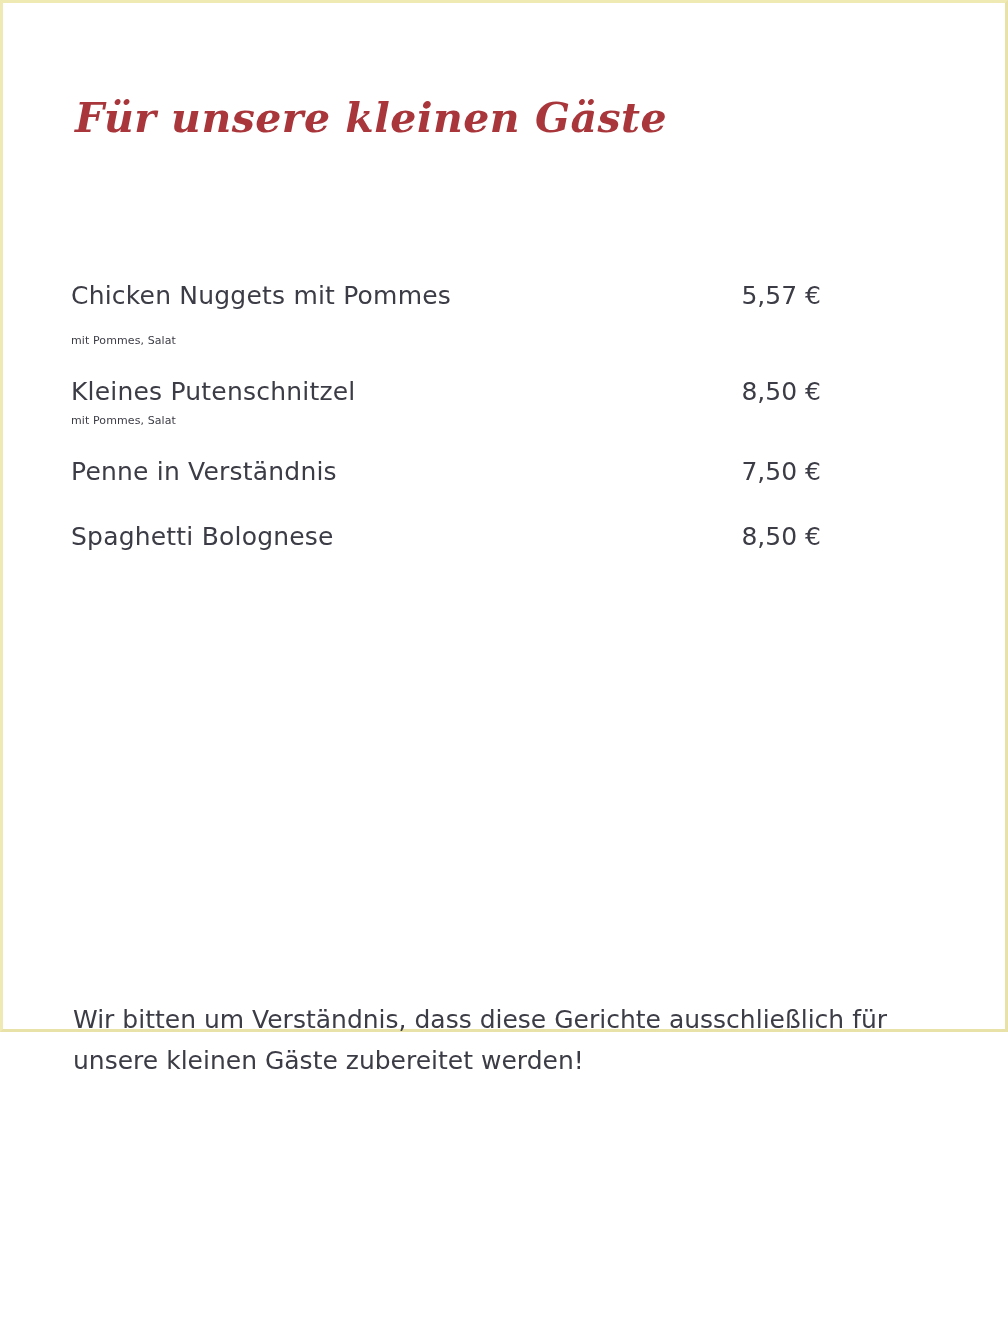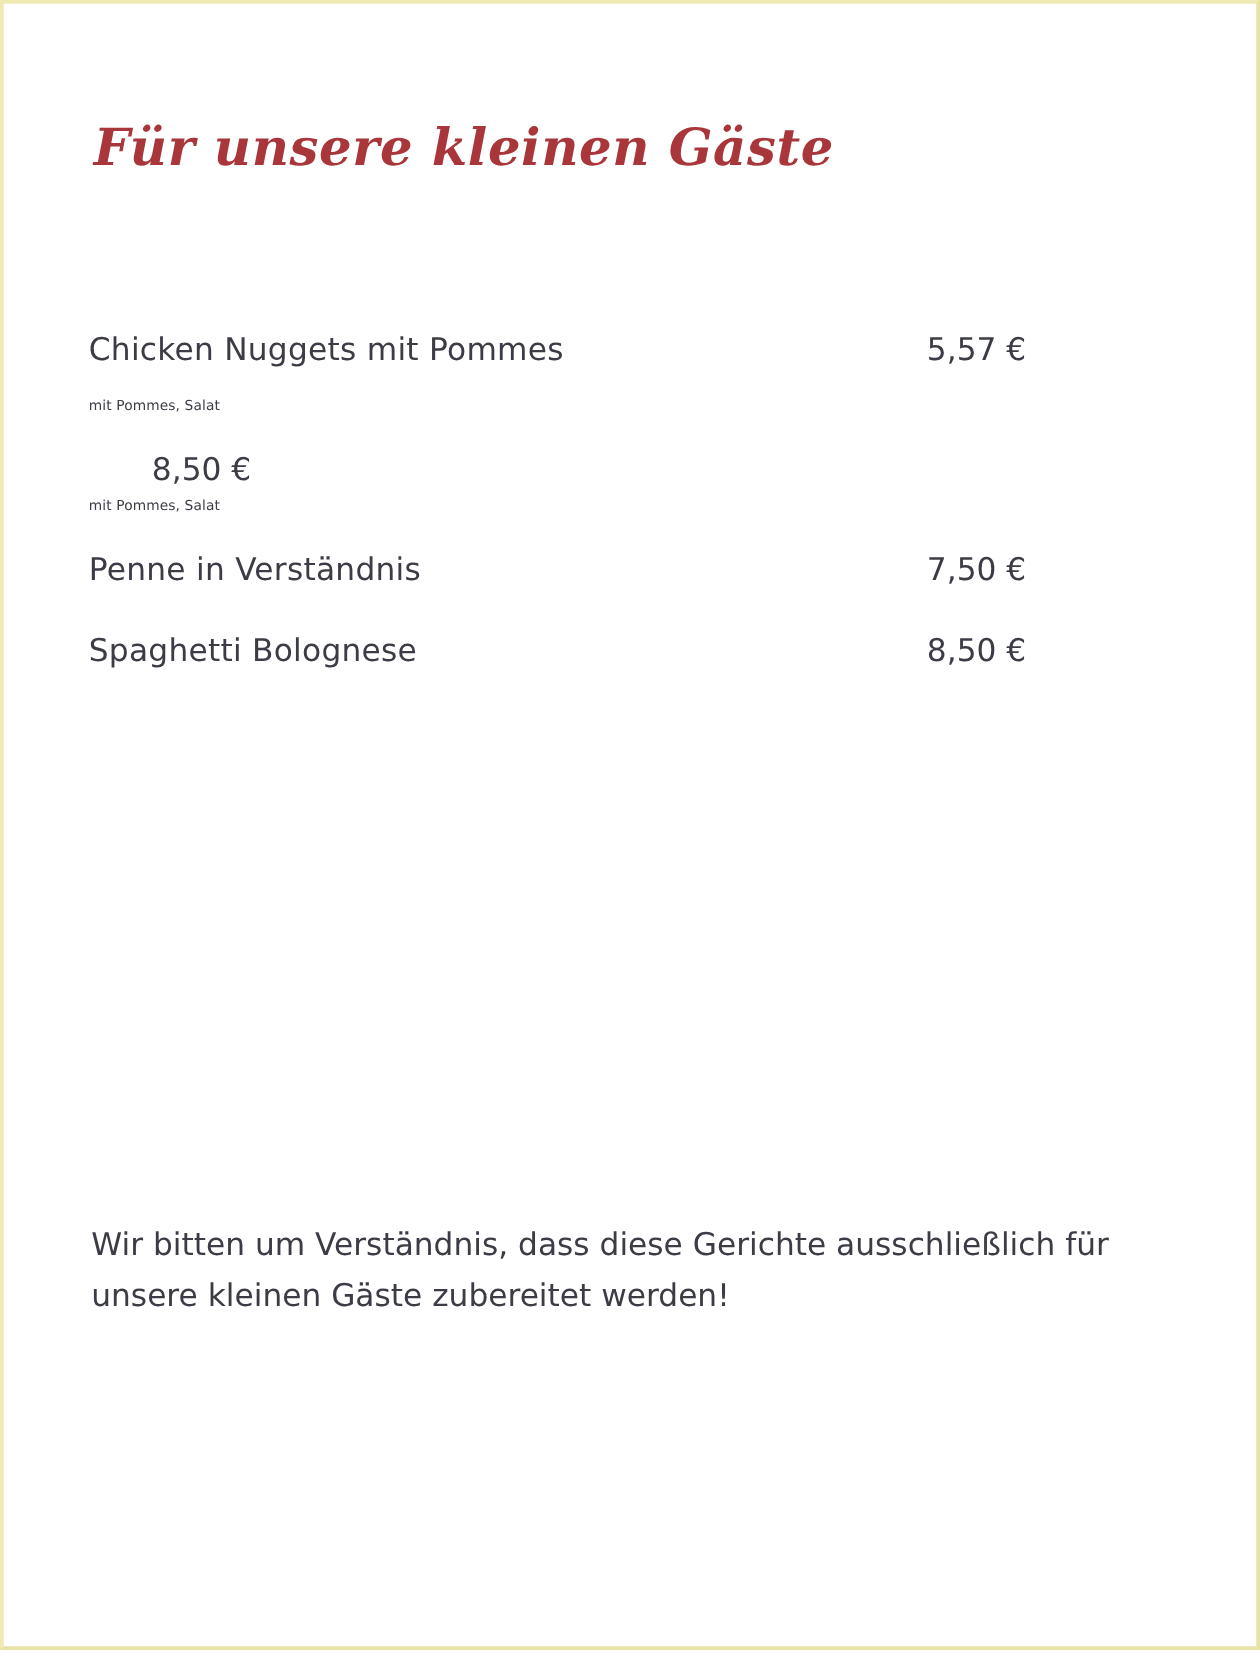--- a/index.html
+++ b/index.html
@@ -9,21 +9,21 @@
   }
   body {
     width: 1008px;
     height: 1330px;
     overflow: hidden;
     font-family: "DejaVu Sans", sans-serif;
   }
   .page {
     position: relative;
     width: 1008px;
-    height: 1320px;
+    height: 1032px;
     box-sizing: border-box;
     background: #ffffff;
     border: 3px solid #e8e2a8;
     border-top-color: #efe9b4;
     border-left-color: #efe9b4;
   }
 
   
   .heading-block {
     position: absolute;
@@ -48,21 +48,21 @@
     font-size: 30px;
     line-height: 1.2;
     color: #a8363b;
     margin: 10px 0 0 14px;
   }
 
   
   .items {
     position: absolute;
     left: 68px;
-    top: 262px;
+    top: 278px;
     width: 750px;
   }
   .item {
     position: relative;
     margin-bottom: 24px;
   }
   .item-row {
     display: flex;
     align-items: baseline;
     justify-content: space-between;
@@ -91,21 +91,21 @@
     letter-spacing: 0.1px;
   }
   .item.has-desc {
     margin-bottom: 30px;
   }
 
   
   .note {
     position: absolute;
     left: 70px;
-    top: 972px;
+    top: 996px;
     width: 820px;
     font-family: "DejaVu Sans", sans-serif;
     font-size: 25px;
     line-height: 1.65;
     color: #3c3c46;
   }
 </style>
 </head>
 <body>
 
@@ -123,20 +123,21 @@
         <span class="item-price">5,57 €</span>
       </div>
     </div>
 
     <div class="item has-desc">
       <div class="item-desc">mit Pommes, Salat</div>
     </div>
 
     <div class="item has-desc">
       <div class="item-row">
+        <span class="item-name">Kleines Putenschnitzel</span>
         <span class="item-price">8,50 €</span>
       </div>
       <div class="item-desc">mit Pommes, Salat</div>
     </div>
 
     <div class="item" style="margin-top:22px;">
       <div class="item-row">
         <span class="item-name">Penne in Verständnis</span>
         <span class="item-price">7,50 €</span>
       </div>

